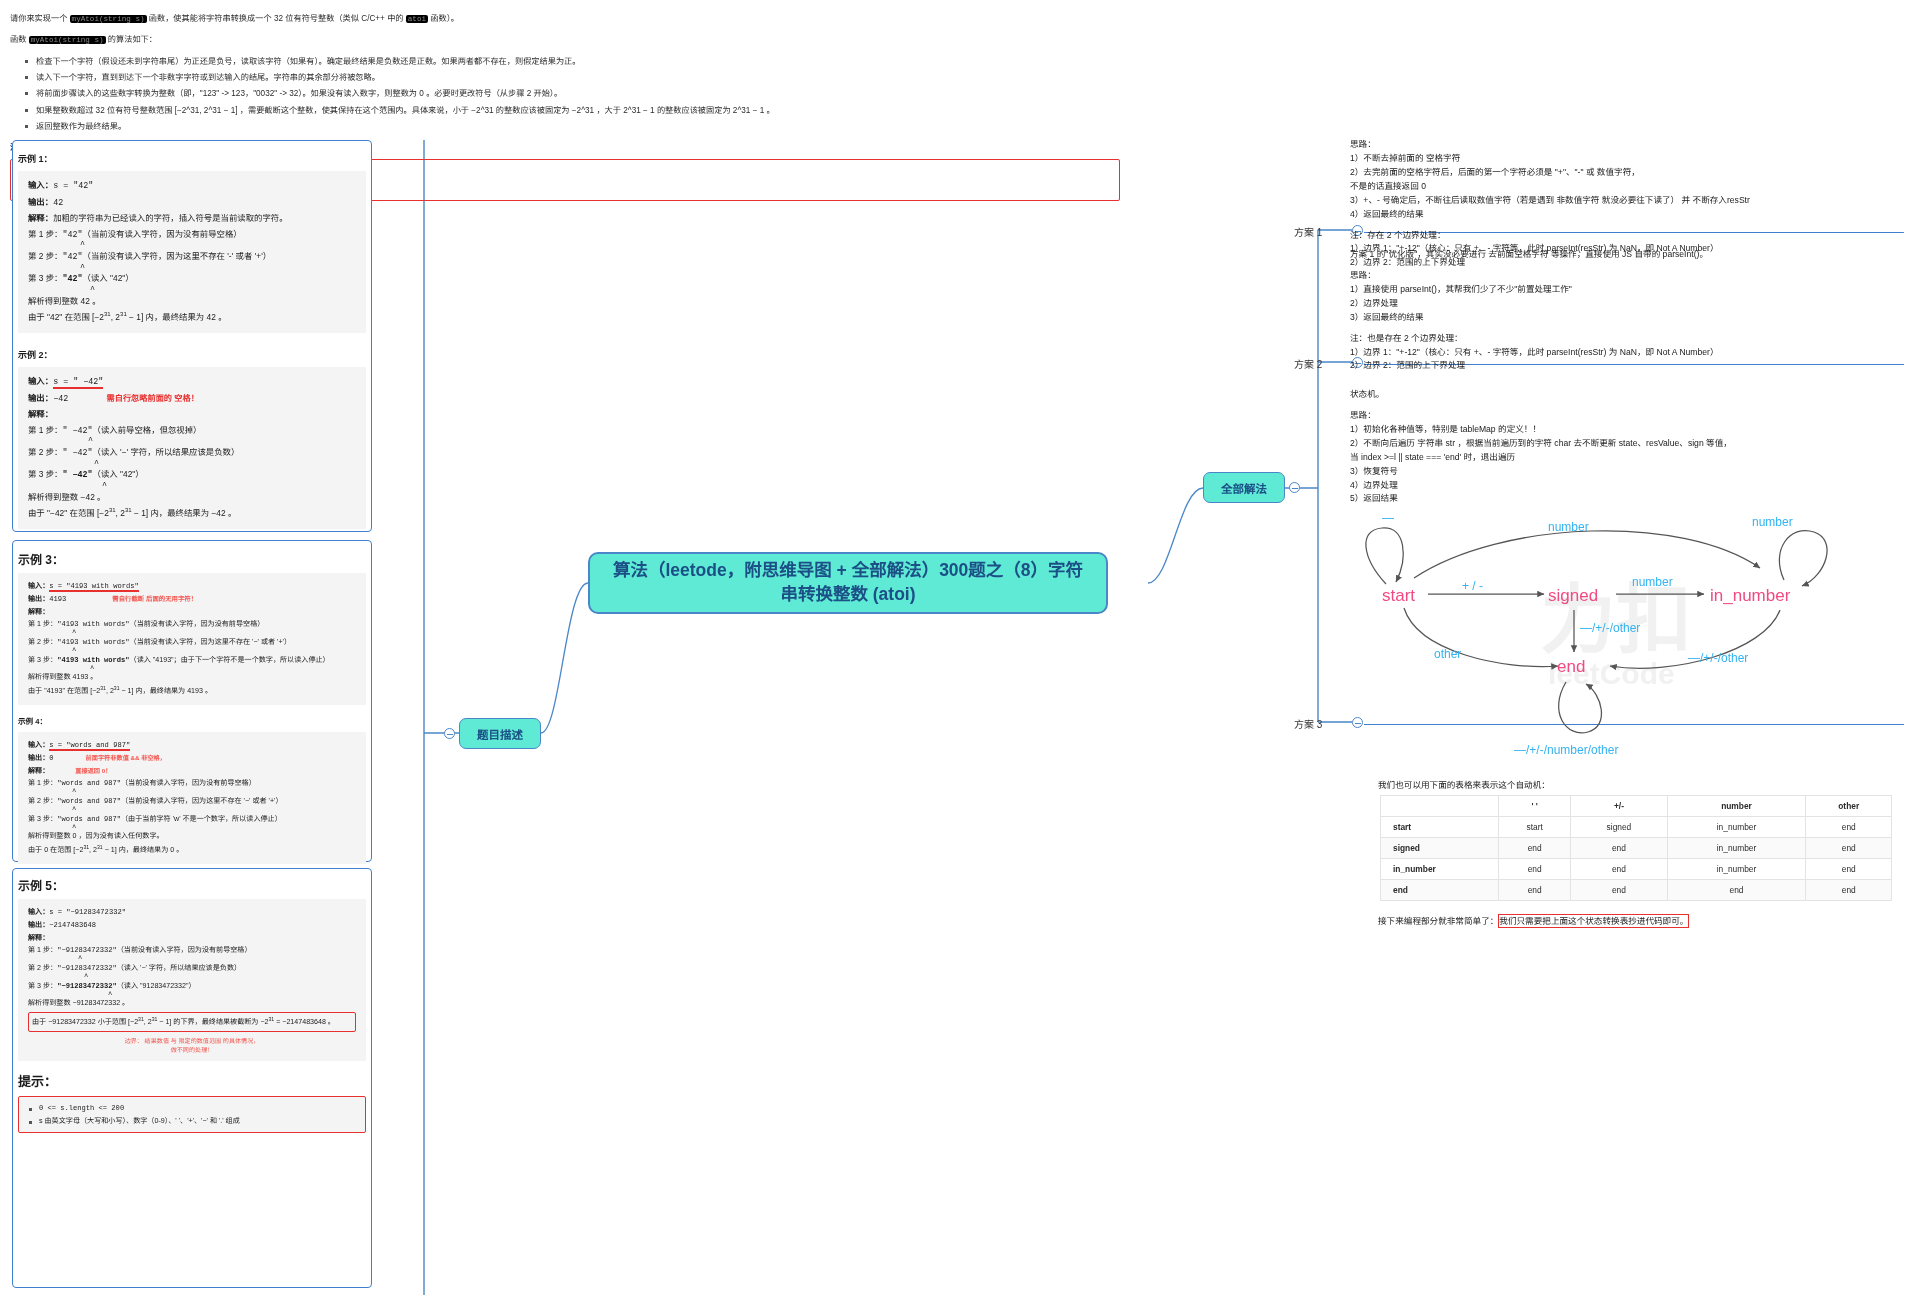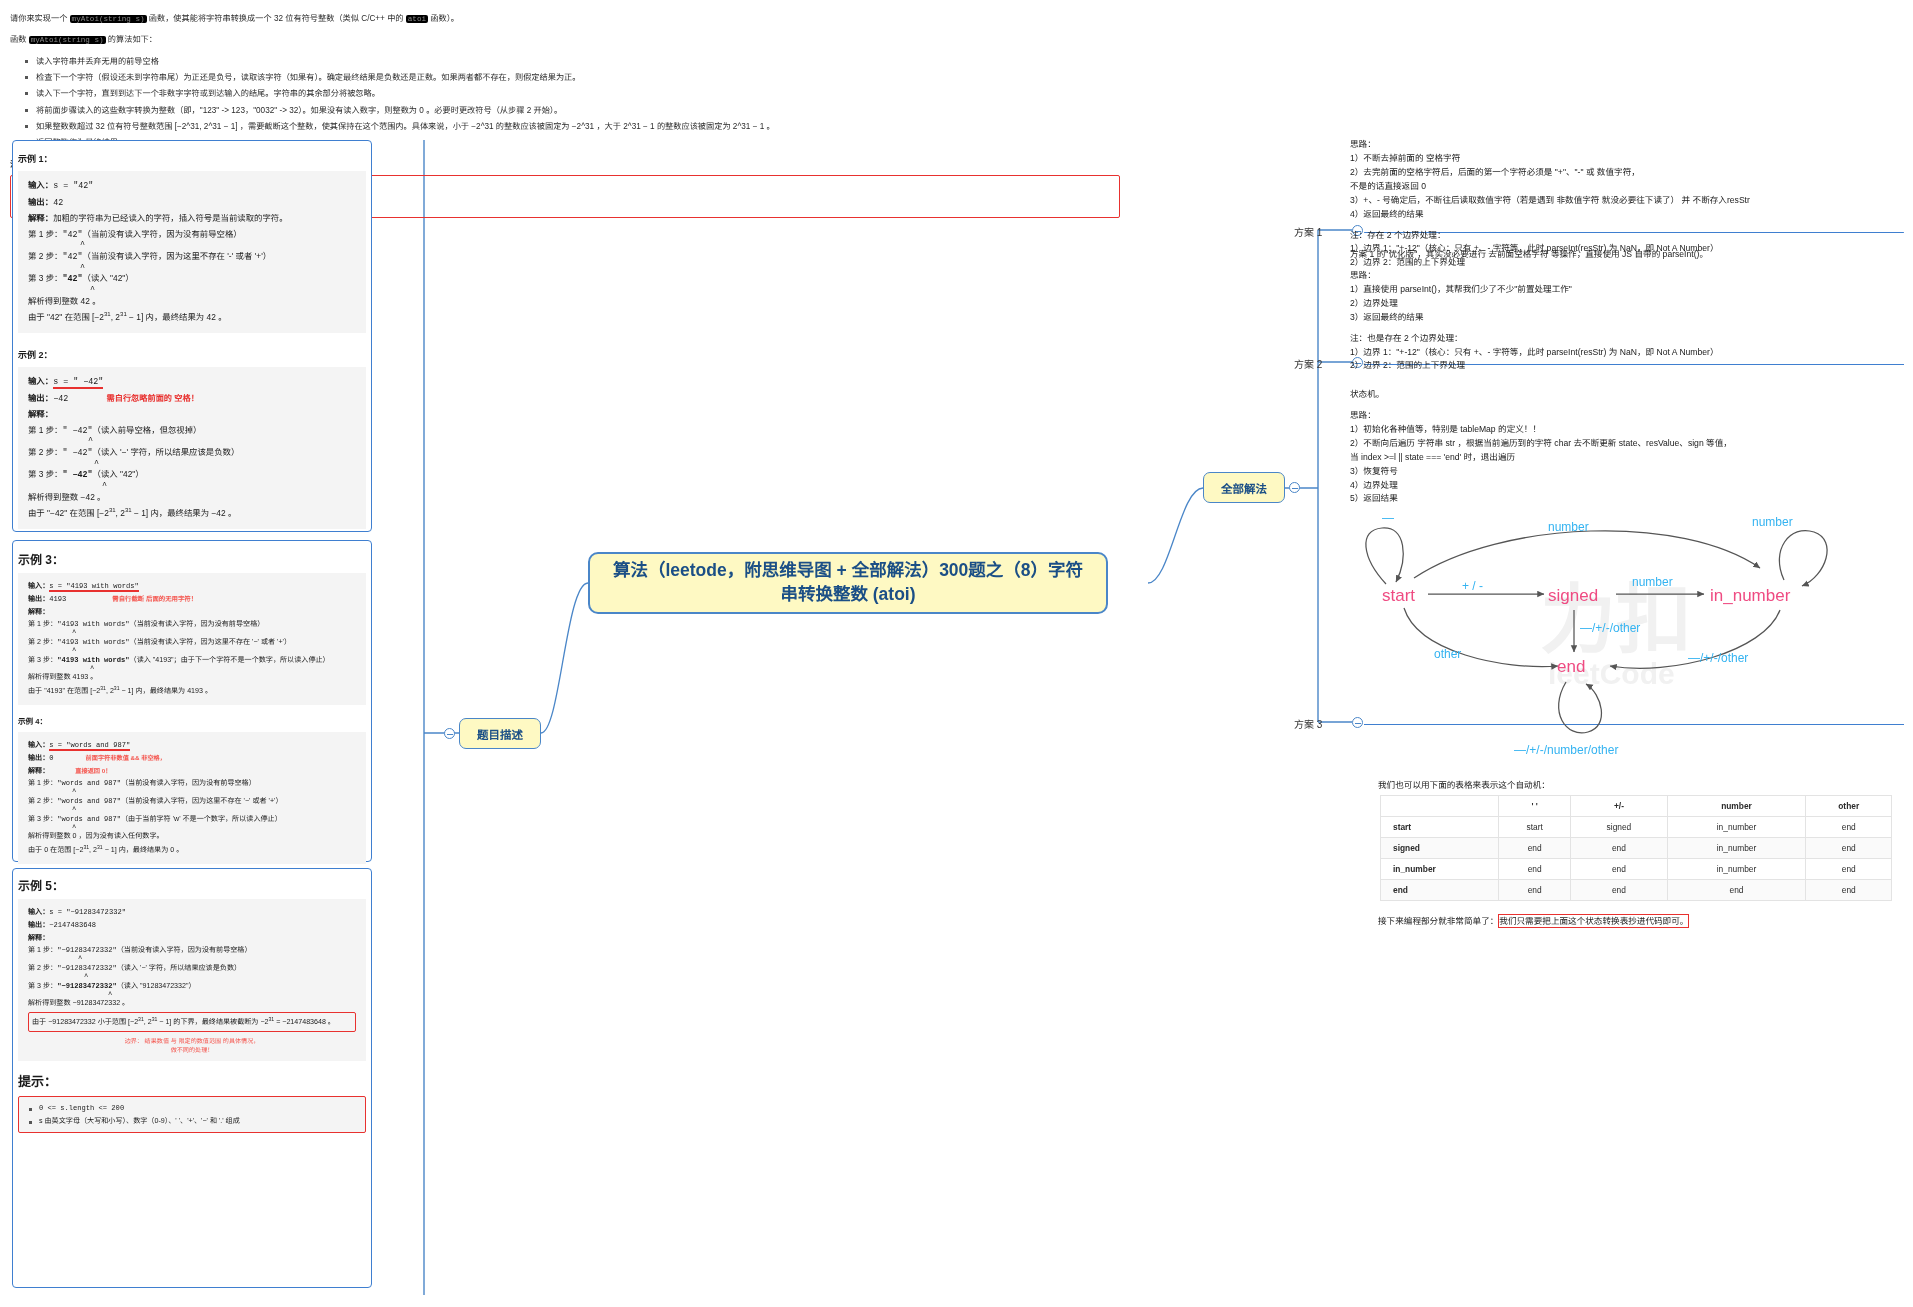--- a/index.html
+++ b/index.html
@@ -59,21 +59,21 @@
   .ex-wrap { position: absolute; left: 18px; width: 348px; }
   .ex-title { font-weight: bold; font-size: 9px; color: #1a1a1a; margin-bottom: 6px; }
   .ex-body { font-size: 8.4px; line-height: 1.85; }
   .ex-body-sm { font-size: 7.1px; line-height: 1.8; }
   .caret { display: block; margin-left: 46px; line-height: 0.7; }
   .sup { font-size: 0.72em; vertical-align: super; }
 
   
   .node {
     position: absolute;
-    background: #fef9c3;
+    background: #5eead4;
     border: 1.8px solid #4a86c8;
     border-radius: 7px;
     color: #1b4f86;
     font-weight: bold;
     display: flex; align-items: center; justify-content: center;
     text-align: center;
   }
   #root {
     left: 588px; top: 552px; width: 520px; height: 62px;
     font-size: 17.5px; line-height: 1.35; padding: 0 16px;
@@ -149,21 +149,20 @@
   </svg>
 
   <div class="panel" id="desc">
     <p>
       <span>请你来实现一个 </span><span class="codechip">myAtoi(string s)</span><span> 函数，使其能将字符串转换成一个 32 位有符号整数（类似 C/C++ 中的 </span><span class="codechip">atoi</span><span> 函数）。</span>
     </p>
     <p>
       <span>函数 </span><span class="codechip">myAtoi(string s)</span><span> 的算法如下：</span>
     </p>
     <ul>
-      <li>读入字符串并丢弃无用的前导空格</li>
       <li>检查下一个字符（假设还未到字符串尾）为正还是负号，读取该字符（如果有）。确定最终结果是负数还是正数。如果两者都不存在，则假定结果为正。</li>
       <li>读入下一个字符，直到到达下一个非数字字符或到达输入的结尾。字符串的其余部分将被忽略。</li>
       <li>将前面步骤读入的这些数字转换为整数（即，"123" -&gt; 123，"0032" -&gt; 32）。如果没有读入数字，则整数为 0 。必要时更改符号（从步骤 2 开始）。</li>
       <li>如果整数数超过 32 位有符号整数范围 [−2^31, 2^31 − 1] ，需要截断这个整数，使其保持在这个范围内。具体来说，小于 −2^31 的整数应该被固定为 −2^31 ，大于 2^31 − 1 的整数应该被固定为 2^31 − 1 。</li>
       <li>返回整数作为最终结果。</li>
     </ul>
     <div id="notes-title">注意：</div>
     <div class="redbox" id="notes-box">
       <ul style="margin:0;padding:0;">
         <li>本题中的空白字符只包括空格字符 ' ' 。</li>

